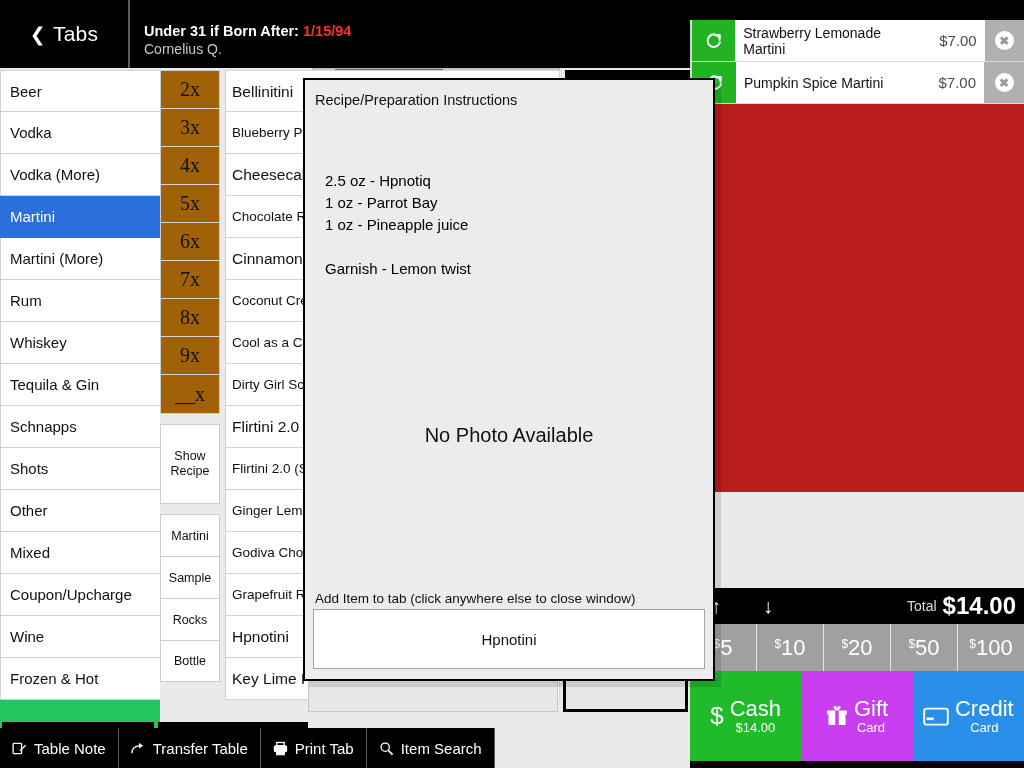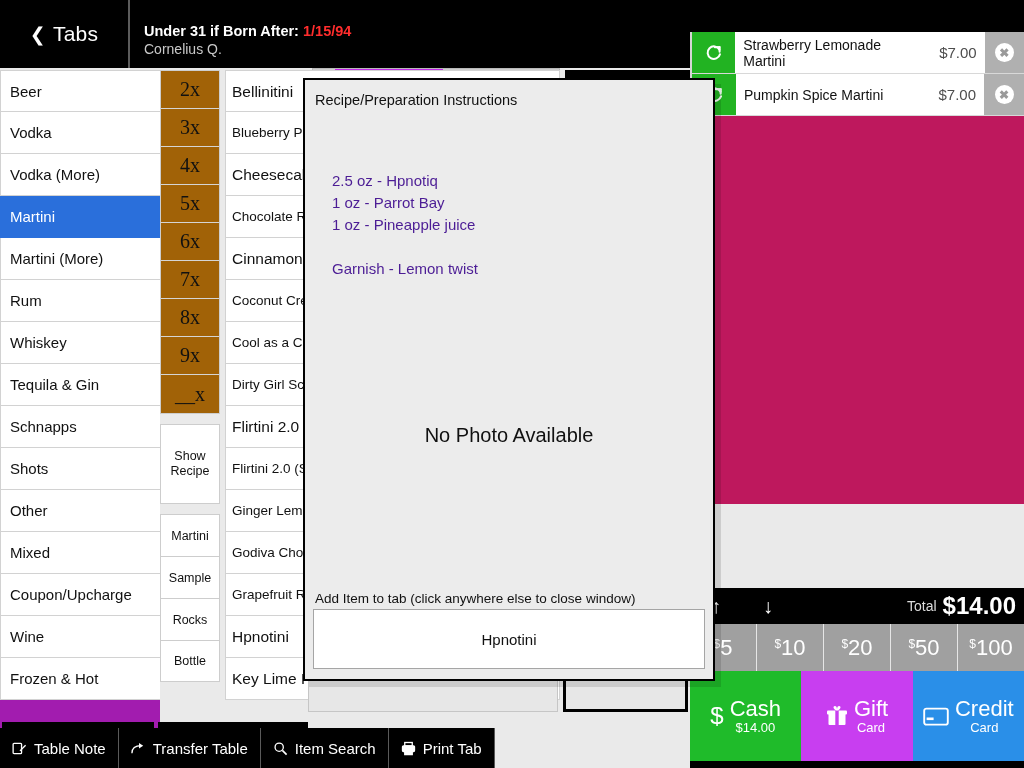--- a/index.html
+++ b/index.html
@@ -27,21 +27,21 @@
     display: flex; flex-direction: column; justify-content: center; flex: 0 0 auto;
   }
   .guest-line1 { font-size: 14.5px; font-weight: bold; color: #ffffff; line-height: 18px; }
   .guest-line1 .date { color: #ff2d2d; }
   .guest-line2 { font-size: 14px; color: #c9c9c9; line-height: 18px; }
   .topbar-spacer { flex: 1 1 auto; }
 
   
   .cat-col {
     position: absolute; left: 0; top: 70px; width: 184px; bottom: 40px;
-    background: #a21caf; border-right: 1px solid #cfcfcf;
+    background: #22c55e; border-right: 1px solid #cfcfcf;
     display: flex; flex-direction: column;
   }
   .cat-item {
     background: #ffffff; border: 1px solid #d2d2d2; border-top: none;
     height: 42px; display: flex; align-items: center;
     padding-left: 9px; font-size: 15px; color: #111111;
   }
   .cat-item:first-child { border-top: 1px solid #d2d2d2; }
   .cat-item.selected { background: #2a6fdb; color: #ffffff; border-color: #2a6fdb; }
 
@@ -106,33 +106,33 @@
   .mid-strip-b { position: absolute; left: 158px; top: 722px; width: 150px; height: 8px; background: #000; }
 
   
   .modal {
     position: absolute; left: 303px; top: 78px; width: 412px; height: 603px;
     background: #ececec; border: 2px solid #000000;
     box-shadow: 6px 6px 0 rgba(0,0,0,0.12);
     display: flex; flex-direction: column;
   }
   .modal-title { padding: 12px 10px 4px 10px; font-size: 14.5px; color: #111111; }
-  .modal-recipe { padding: 58px 0 0 27px; font-size: 15px; color: #4c1d95; line-height: 22px; white-space: pre-line; }
+  .modal-recipe { padding: 58px 0 0 20px; font-size: 15px; color: #000000; line-height: 22px; white-space: pre-line; }
   .modal-nophoto { flex: 1 1 auto; display: flex; align-items: center; justify-content: center;
                    font-size: 20px; color: #111111; }
   .modal-addlabel { padding: 0 10px 3px 10px; font-size: 13.5px; color: #111111; }
   .modal-addbtn {
     margin: 0 8px 10px 8px; height: 60px; background: #ffffff; border: 1px solid #a5a5a5;
     display: flex; align-items: center; justify-content: center; font-size: 15px; color: #111111;
   }
 
   
   .order-col {
-    position: absolute; left: 690px; top: 32px; width: 334px; height: 472px;
-    background: #be185d; border-left: 2px solid #d6d6d6;
+    position: absolute; left: 690px; top: 20px; width: 334px; height: 472px;
+    background: #b91c1c; border-left: 2px solid #d6d6d6;
   }
   .order-row { display: flex; height: 42px; border-bottom: 1px solid #d8d8d8; background: #ffffff; }
   .order-repeat {
     width: 44px; background: #22b322; color: #ffffff;
     display: flex; align-items: center; justify-content: center;
   }
   .order-name { flex: 1 1 auto; display: flex; align-items: center;
                 padding-left: 8px; font-size: 14px; color: #111111; line-height: 16px; }
   .order-price { width: 62px; display: flex; align-items: center; justify-content: flex-end;
                  padding-right: 8px; font-size: 15px; color: #4d4d4d; }
@@ -448,32 +448,32 @@
           <svg width="15" height="15" viewBox="0 0 16 16" fill="none" stroke="#fff" stroke-width="1.4">
             <path d="M1 13 C1 7 6 5 11 5"></path>
             <path d="M8.5 2 L13 5 L8.5 8 Z" fill="#fff" stroke="none"></path>
           </svg>
         </span>
         <span>Transfer Table</span>
       </div>
       <div class="bb-item">
         <span class="bbico">
           <svg width="15" height="15" viewBox="0 0 16 16" fill="none" stroke="#fff" stroke-width="1.4">
-            <circle cx="6.6" cy="6.6" r="4.4"></circle>
-            <path d="M10 10 L14.5 14.5" stroke-width="1.8"></path>
+            <rect x="4" y="1.6" width="8" height="3.6"></rect>
+            <rect x="1.6" y="5.2" width="12.8" height="6" rx="1" fill="#fff"></rect>
+            <rect x="4" y="9.5" width="8" height="5" fill="#fff" stroke="#fff"></rect>
           </svg>
         </span>
-        <span>Item Search</span>
+        <span>Print Tab</span>
       </div>
       <div class="bb-item">
         <span class="bbico">
           <svg width="15" height="15" viewBox="0 0 16 16" fill="none" stroke="#fff" stroke-width="1.4">
-            <rect x="4" y="1.6" width="8" height="3.6"></rect>
-            <rect x="1.6" y="5.2" width="12.8" height="6" rx="1" fill="#fff"></rect>
-            <rect x="4" y="9.5" width="8" height="5" fill="#fff" stroke="#fff"></rect>
+            <circle cx="6.6" cy="6.6" r="4.4"></circle>
+            <path d="M10 10 L14.5 14.5" stroke-width="1.8"></path>
           </svg>
         </span>
-        <span>Print Tab</span>
+        <span>Item Search</span>
       </div>
       <div class="bb-end"></div>
     </div>
 
 </div>
 
 </body></html>

